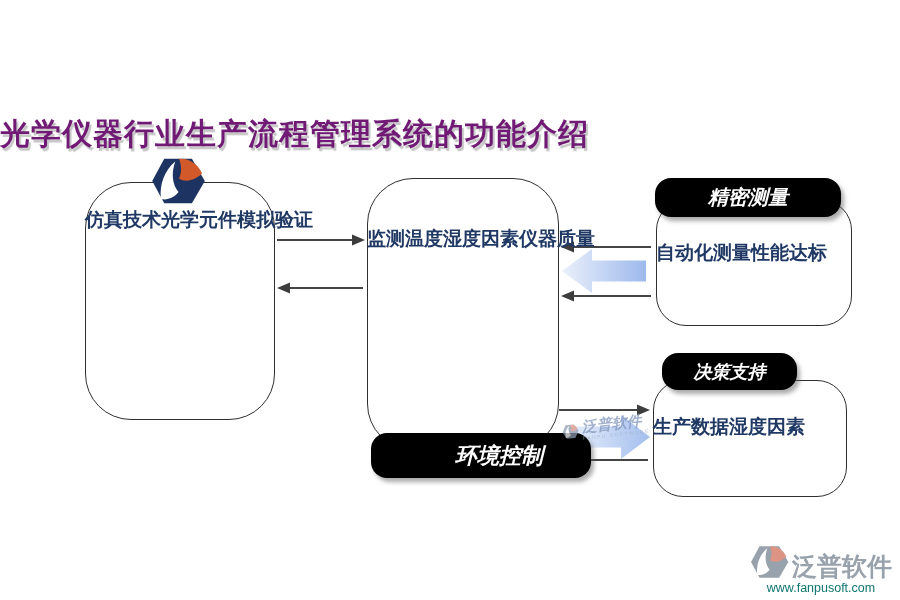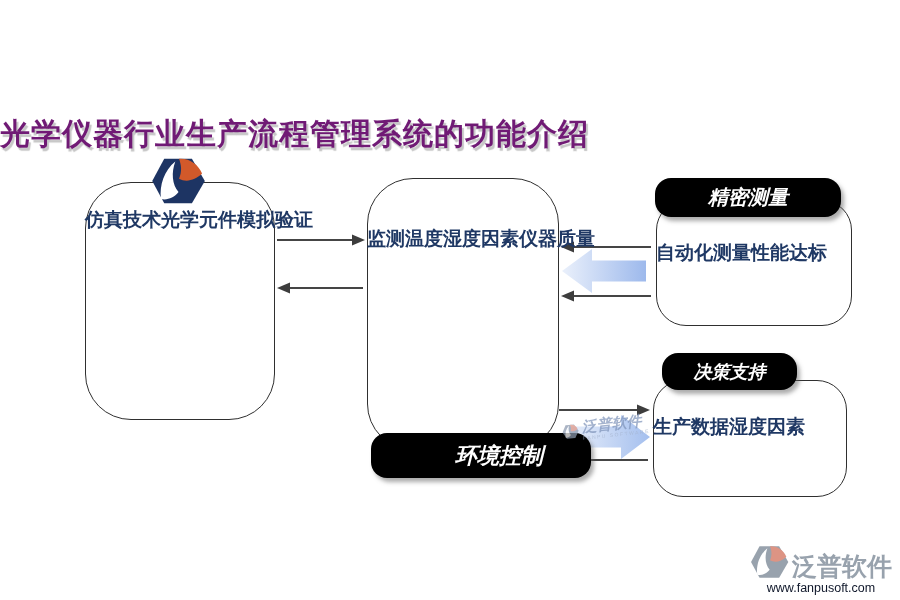--- a/index.html
+++ b/index.html
@@ -43,21 +43,21 @@
   .arrow-wm .wm-txt{display:flex;flex-direction:column;line-height:1;}
   .arrow-wm .wm-brand{font-size:15px;font-weight:bold;font-style:italic;white-space:nowrap;}
   .arrow-wm .wm-sub{font-size:5px;letter-spacing:1.5px;font-family:"Liberation Sans",sans-serif;
                     color:#a3b2cc;white-space:nowrap;margin-top:1px;}
   
   .footer{position:absolute;left:746px;top:545px;width:150px;display:flex;flex-direction:column;
           align-items:center;}
   .footer-row{display:flex;align-items:flex-end;gap:2px;}
   .footer-logo{width:40px;height:34px;}
   .footer-brand{font-size:25px;font-weight:bold;color:#98a2ad;line-height:1;white-space:nowrap;}
-  .footer-url{font-size:12.5px;color:#0f172a;font-family:"Liberation Sans",sans-serif;
+  .footer-url{font-size:12.5px;color:#0f766e;font-family:"Liberation Sans",sans-serif;
               margin-top:2px;white-space:nowrap;}
 </style>
 </head>
 <body>
 
 <div class="stage">
 
   <div class="title">光学仪器行业生产流程管理系统的功能介绍</div>
 
   <svg class="overlay">

